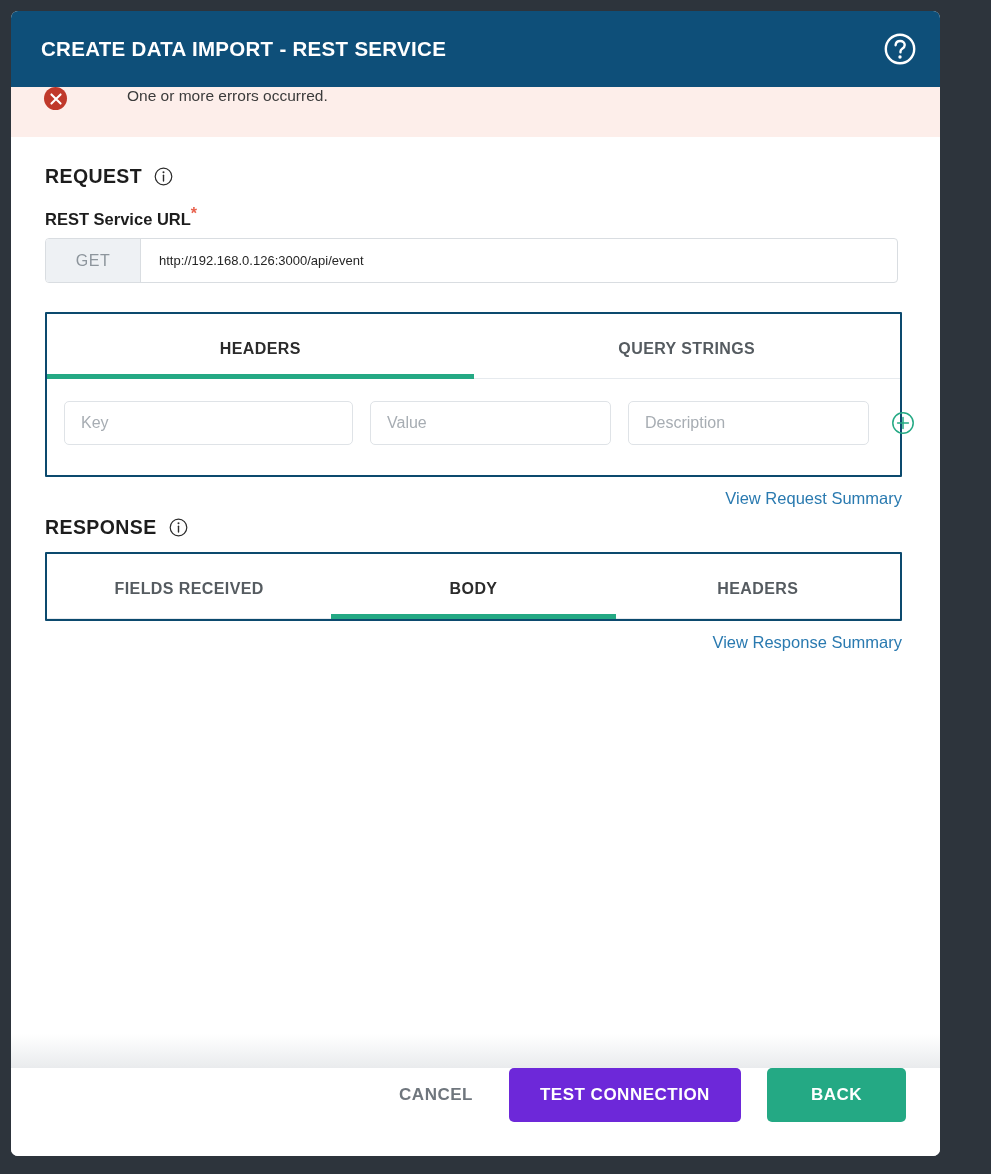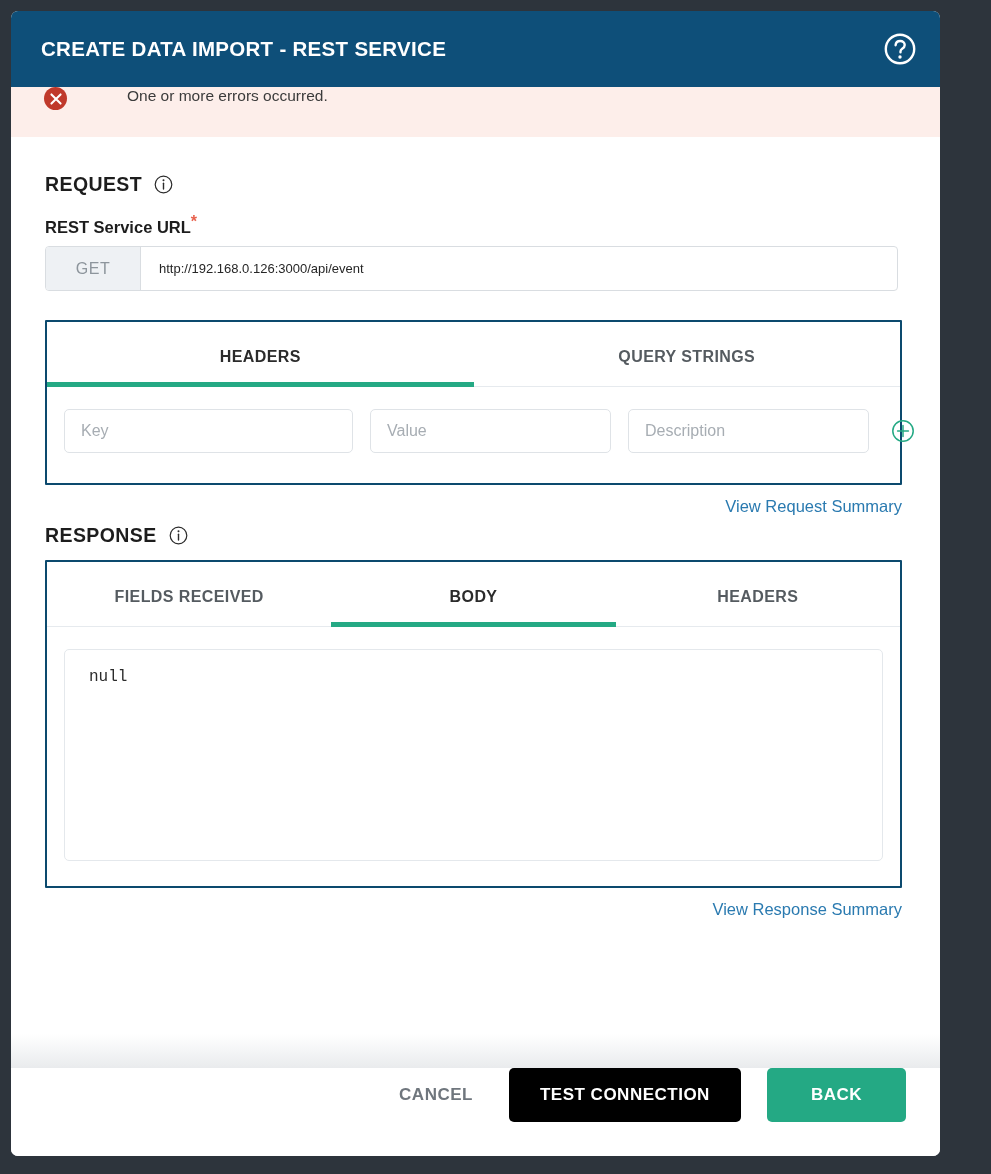--- a/index.html
+++ b/index.html
@@ -67,21 +67,21 @@
   }
 
   
   #content {
     flex: 1 1 auto;
     position: relative;
     overflow: hidden;
     background: #ffffff;
     padding: 0 25px 0 34px;
   }
-  #content-inner { padding-top: 36px; }
+  #content-inner { padding-top: 28px; }
 
   .section-head {
     display: flex;
     align-items: center;
     gap: 12px;
     margin: 0 0 9px 0;
   }
   .section-title {
     font-size: 19.5px;
     font-weight: bold;
@@ -242,21 +242,21 @@
     font-size: 17px;
     font-weight: bold;
     letter-spacing: 0.5px;
     cursor: pointer;
   }
   #btn-cancel {
     background: transparent;
     color: #6f767d;
     padding: 0 10px;
   }
-  #btn-test { background: #000000; color: #fff; padding: 0 31px; }
+  #btn-test { background: #6d28d9; color: #fff; padding: 0 31px; }
   #btn-back { background: #24a984; color: #fff; padding: 0 44px; }
   #btn-next {
     background: #e9ecee; color: #a9afb5;
     padding: 0 50px; cursor: default;
   }
 </style>
 </head>
 <body>
 
 <div id="dialog">
@@ -336,25 +336,20 @@
           </svg>
         </span>
       </div>
 
       <div class="tabcard" style="margin-top:13px;">
         <div class="tabstrip">
           <div class="tab inactive">FIELDS RECEIVED</div>
           <div class="tab active">BODY</div>
           <div class="tab inactive">HEADERS</div>
         </div>
-        <div id="body-pane">
-          <div id="body-box">
-            <pre id="body-text">null</pre>
-          </div>
-        </div>
       </div>
 
       <div class="summary-link-wrap">
         <a class="summary-link">View Response Summary</a>
       </div>
 
     </div>
     <div id="content-fade"></div>
   </div>
 

